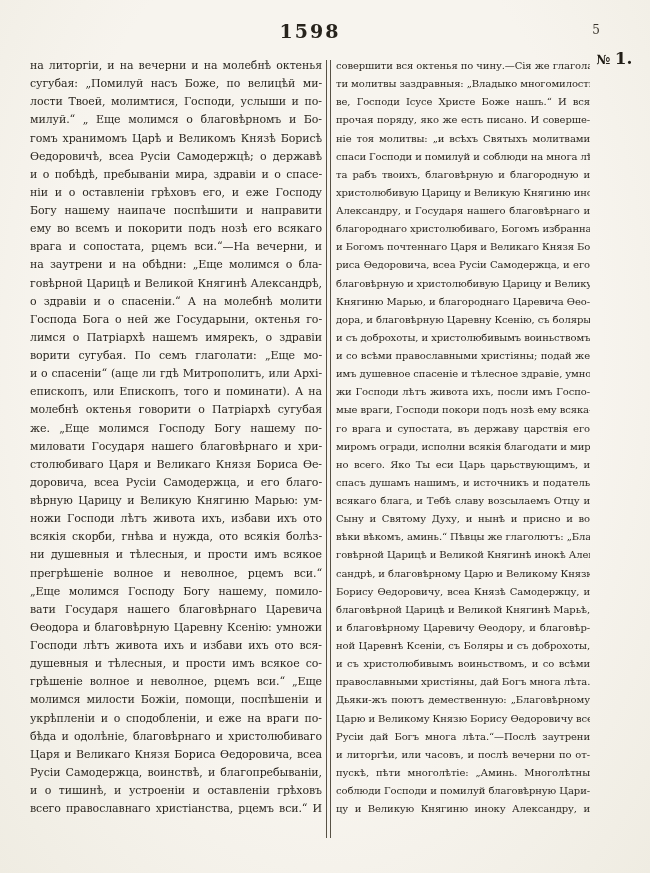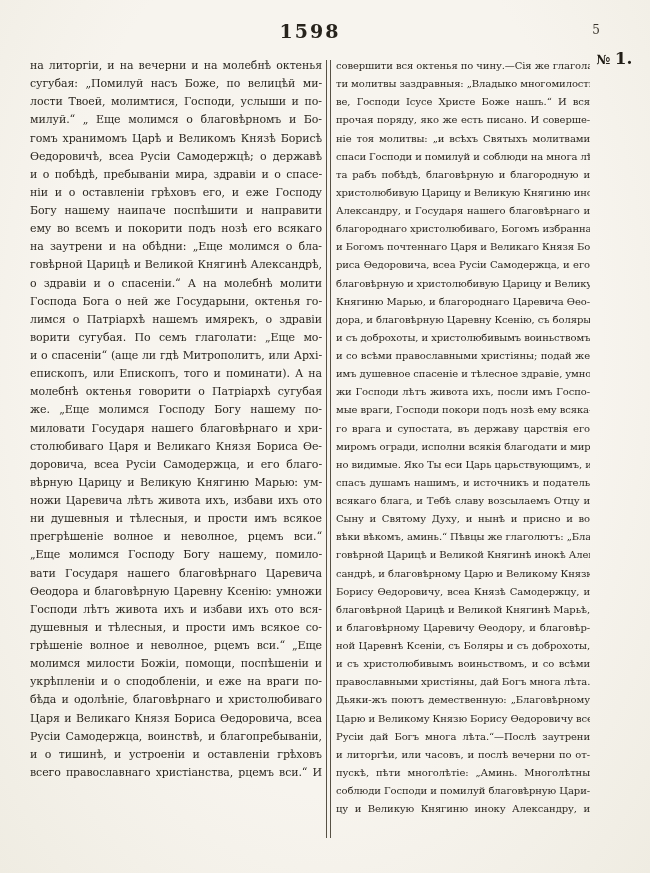--- a/index.html
+++ b/index.html
@@ -83,35 +83,37 @@
       <div class="line">на литоргіи, и на вечерни и на молебнѣ октенья</div>
       <div class="line">сугубая: „Помилуй насъ Боже, по велицѣй ми-</div>
       <div class="line">лости Твоей, молимтися, Господи, услыши и по-</div>
       <div class="line">милуй.“ „ Еще молимся о благовѣрномъ и Бо-</div>
       <div class="line">гомъ хранимомъ Царѣ и Великомъ Князѣ Борисѣ</div>
       <div class="line">Ѳедоровичѣ, всеа Русіи Самодержцѣ; о державѣ</div>
       <div class="line">и о побѣдѣ, пребываніи мира, здравіи и о спасе-</div>
       <div class="line">ніи и о оставленіи грѣховъ его, и еже Господу</div>
       <div class="line">Богу нашему наипаче поспѣшити и направити</div>
       <div class="line">ему во всемъ и покорити подъ нозѣ его всякаго</div>
+      <div class="line">врага и сопостата, рцемъ вси.“—На вечерни, и</div>
       <div class="line">на заутрени и на обѣдни: „Еще молимся о бла-</div>
       <div class="line">говѣрной Царицѣ и Великой Княгинѣ Александрѣ,</div>
       <div class="line">о здравіи и о спасеніи.“ А на молебнѣ молити</div>
       <div class="line">Господа Бога о ней же Государыни, октенья го-</div>
       <div class="line">лимся о Патріархѣ нашемъ имярекъ, о здравіи</div>
       <div class="line">ворити сугубая. По семъ глаголати: „Еще мо-</div>
       <div class="line">и о спасеніи“ (аще ли гдѣ Митрополитъ, или Архі-</div>
       <div class="line">епископъ, или Епископъ, того и поминати). А на</div>
       <div class="line">молебнѣ октенья говорити о Патріархѣ сугубая</div>
       <div class="line">же. „Еще молимся Господу Богу нашему по-</div>
       <div class="line">миловати Государя нашего благовѣрнаго и хри-</div>
       <div class="line">столюбиваго Царя и Великаго Князя Бориса Ѳе-</div>
       <div class="line">доровича, всеа Русіи Самодержца, и его благо-</div>
       <div class="line">вѣрную Царицу и Великую Княгиню Марью: ум-</div>
-      <div class="line">ножи Царевича лѣтъ живота ихъ, избави ихъ ото</div>
+      <div class="line">ножи Господи лѣтъ живота ихъ, избави ихъ ото</div>
+      <div class="line">всякія скорби, гнѣва и нужда, ото всякія болѣз-</div>
       <div class="line">ни душевныя и тѣлесныя, и прости имъ всякое</div>
       <div class="line">прегрѣшеніе волное и неволное, рцемъ вси.“</div>
       <div class="line">„Еще молимся Господу Богу нашему, помило-</div>
       <div class="line">вати Государя нашего благовѣрнаго Царевича</div>
       <div class="line">Ѳеодора и благовѣрную Царевну Ксенію: умножи</div>
       <div class="line">Господи лѣтъ живота ихъ и избави ихъ ото вся-</div>
       <div class="line">душевныя и тѣлесныя, и прости имъ всякое со-</div>
       <div class="line">грѣшеніе волное и неволное, рцемъ вси.“ „Еще</div>
       <div class="line">молимся милости Божіи, помощи, поспѣшеніи и</div>
       <div class="line">укрѣпленіи и о сподобленіи, и еже на враги по-</div>
@@ -124,37 +126,37 @@
 
   <div class="divider"></div>
 
   <div class="col col-right">
       <div class="line">совершити вся октенья по чину.—Сія же глагола-</div>
       <div class="line">ти молитвы заздравныя: „Владыко многомилости-</div>
       <div class="line">ве, Господи Ісусе Христе Боже нашъ.“ И вся</div>
       <div class="line">прочая поряду, яко же есть писано. И соверше-</div>
       <div class="line">ніе тоя молитвы: „и всѣхъ Святыхъ молитвами</div>
       <div class="line">спаси Господи и помилуй и соблюди на многа лѣ-</div>
-      <div class="line">та рабъ побѣдѣ, благовѣрную и благородную и</div>
+      <div class="line">та рабъ твоихъ, благовѣрную и благородную и</div>
       <div class="line">христолюбивую Царицу и Великую Княгиню иноку</div>
       <div class="line">Александру, и Государя нашего благовѣрнаго и</div>
       <div class="line">благороднаго христолюбиваго, Богомъ избраннаго</div>
       <div class="line">и Богомъ почтеннаго Царя и Великаго Князя Бо-</div>
       <div class="line">риса Ѳедоровича, всеа Русіи Самодержца, и его</div>
       <div class="line">благовѣрную и христолюбивую Царицу и Великую</div>
       <div class="line">Княгиню Марью, и благороднаго Царевича Ѳео-</div>
       <div class="line">дора, и благовѣрную Царевну Ксенію, съ боляры,</div>
       <div class="line">и съ доброхоты, и христолюбивымъ воиньствомъ</div>
       <div class="line">и со всѣми православными христіяны; подай же</div>
       <div class="line">имъ душевное спасеніе и тѣлесное здравіе, умно-</div>
       <div class="line">жи Господи лѣтъ живота ихъ, посли имъ Госпо-</div>
       <div class="line">мые враги, Господи покори подъ нозѣ ему всяка-</div>
       <div class="line">го врага и супостата, въ державу царствія его</div>
       <div class="line">миромъ огради, исполни всякія благодати и мир-</div>
-      <div class="line">но видимые. Яко Ты еси Царь царьствующимъ, и</div>
+      <div class="line">но всего. Яко Ты еси Царь царьствующимъ, и</div>
       <div class="line">спасъ душамъ нашимъ, и источникъ и податель</div>
       <div class="line">всякаго блага, и Тебѣ славу возсылаемъ Отцу и</div>
       <div class="line">Сыну и Святому Духу, и нынѣ и присно и во</div>
       <div class="line">вѣки вѣкомъ, аминь.“ Пѣвцы же глаголютъ: „Бла-</div>
       <div class="line">говѣрной Царицѣ и Великой Княгинѣ инокѣ Алек-</div>
       <div class="line">сандрѣ, и благовѣрному Царю и Великому Князю</div>
       <div class="line">Борису Ѳедоровичу, всеа Князѣ Самодержцу, и</div>
       <div class="line">благовѣрной Царицѣ и Великой Княгинѣ Марьѣ,</div>
       <div class="line">и благовѣрному Царевичу Ѳеодору, и благовѣр-</div>
       <div class="line">ной Царевнѣ Ксеніи, съ Боляры и съ доброхоты,</div>

